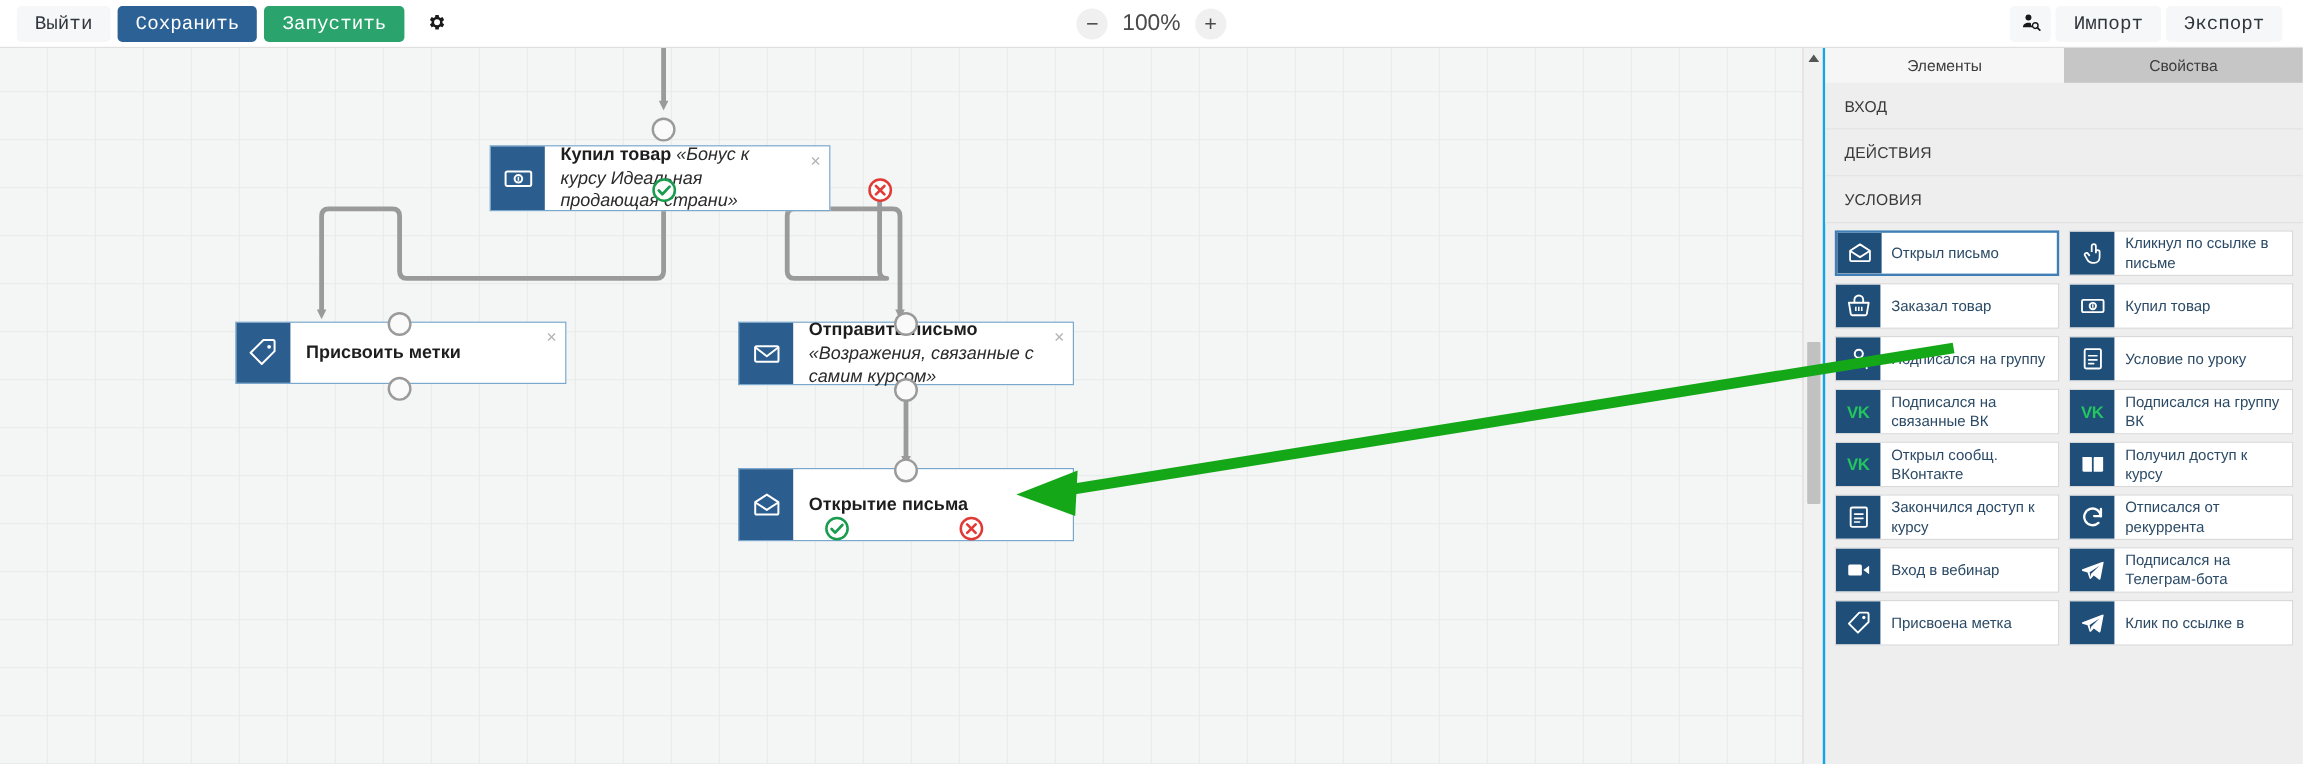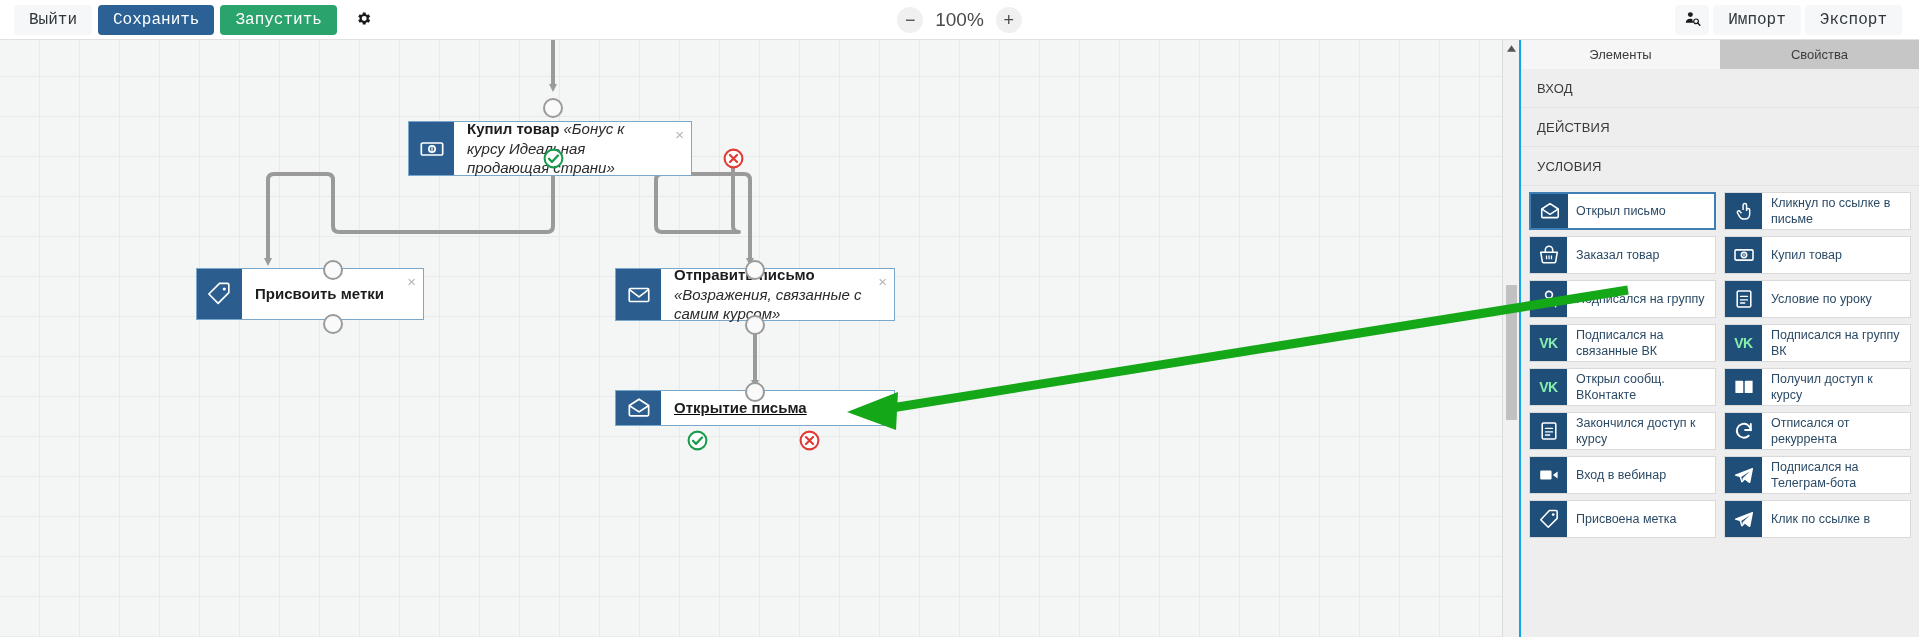--- a/index.html
+++ b/index.html
@@ -172,21 +172,21 @@
     border: 1px solid #d9d9d9;
     display: flex; align-items: stretch;
     cursor: pointer; overflow: hidden;
   }
   .card-icon {
     width: 37px; flex: 0 0 37px;
     background: #1f4e79;
     display: flex; align-items: center; justify-content: center;
   }
   .card-icon svg { width: 22px; height: 22px; }
-  .card-icon .vk { font-size: 14px; font-weight: bold; color: #86efac; letter-spacing: -.5px;
+  .card-icon .vk { font-size: 14px; font-weight: bold; color: #22c55e; letter-spacing: -.5px;
                    font-family: "Liberation Sans", sans-serif; }
   .card-label {
     flex: 1; display: flex; align-items: center;
     padding: 0 6px 0 9px;
     font-size: 12.5px; color: #2b4a66; line-height: 1.28;
   }
   .card.highlight { border: 2px solid #3f7fb5; }
   .card.highlight .card-label { padding-left: 8px; border-radius: 16px; }
 
   
@@ -275,21 +275,21 @@
           <path d="M6.3 11.3l3.1 3.2 6.3-6.6" fill="none" stroke="#1a9c4e" stroke-width="2.4" stroke-linecap="round" stroke-linejoin="round"></path>
         </svg>
     </div>
     <div class="mark" style="left:723px; top:108px;">
       <svg viewBox="0 0 22 22">
           <circle cx="11" cy="11" r="9.3" fill="#ffffff" stroke="#e03b35" stroke-width="2.2"></circle>
           <path d="M7.3 7.3l7.4 7.4M14.7 7.3l-7.4 7.4" fill="none" stroke="#e03b35" stroke-width="2.3" stroke-linecap="round"></path>
         </svg>
     </div>
 
-    <div class="node" style="left:196px; top:228px; width:228px; height:52px;">
+    <div class="node" style="left:196px; top:228px; width:276px; height:52px;">
       <div class="node-icon">
         <svg viewBox="0 0 28 28" fill="none" stroke="#ffffff" stroke-width="1.8" stroke-linejoin="round">
           <path d="M14.5 3.5H23a1.5 1.5 0 0 1 1.5 1.5v8.5L13 25 3 15 14.5 3.5z" transform="translate(-1,-1)"></path>
           <circle cx="18.6" cy="8.6" r="1.7" fill="#ffffff" stroke="none"></circle>
         </svg>
       </div>
       <div class="node-body">
         <div class="node-text">
           <b style="font-weight:bold;">Присвоить метки</b>
         </div>
@@ -310,21 +310,21 @@
         <div class="node-text">
           <b>Отправить письмо</b> 
           <i>«Возражения, связанные с самим курсом»</i>
         </div>
         <span class="node-close">×</span>
       </div>
     </div>
     <div class="port" style="left:745px; top:220px;"></div>
     <div class="port" style="left:745px; top:275px;"></div>
 
-    <div class="node" style="left:615px; top:350px; width:280px; height:36px;text-decoration:underline;">
+    <div class="node" style="left:615px; top:350px; width:280px; height:61px;">
       <div class="node-icon">
         <svg viewBox="0 0 28 28" fill="none" stroke="#ffffff" stroke-width="1.8" stroke-linejoin="round">
           <path d="M3.6 21V11.3L14 4.5l10.4 6.8V21a1.4 1.4 0 0 1-1.4 1.4H5a1.4 1.4 0 0 1-1.4-1.4z"></path>
           <path d="M3.8 11.6L14 18.2l10.2-6.6"></path>
         </svg>
       </div>
       <div class="node-body">
         <div class="node-text">
           <b style="font-weight:bold;">Открытие письма</b>
         </div>

